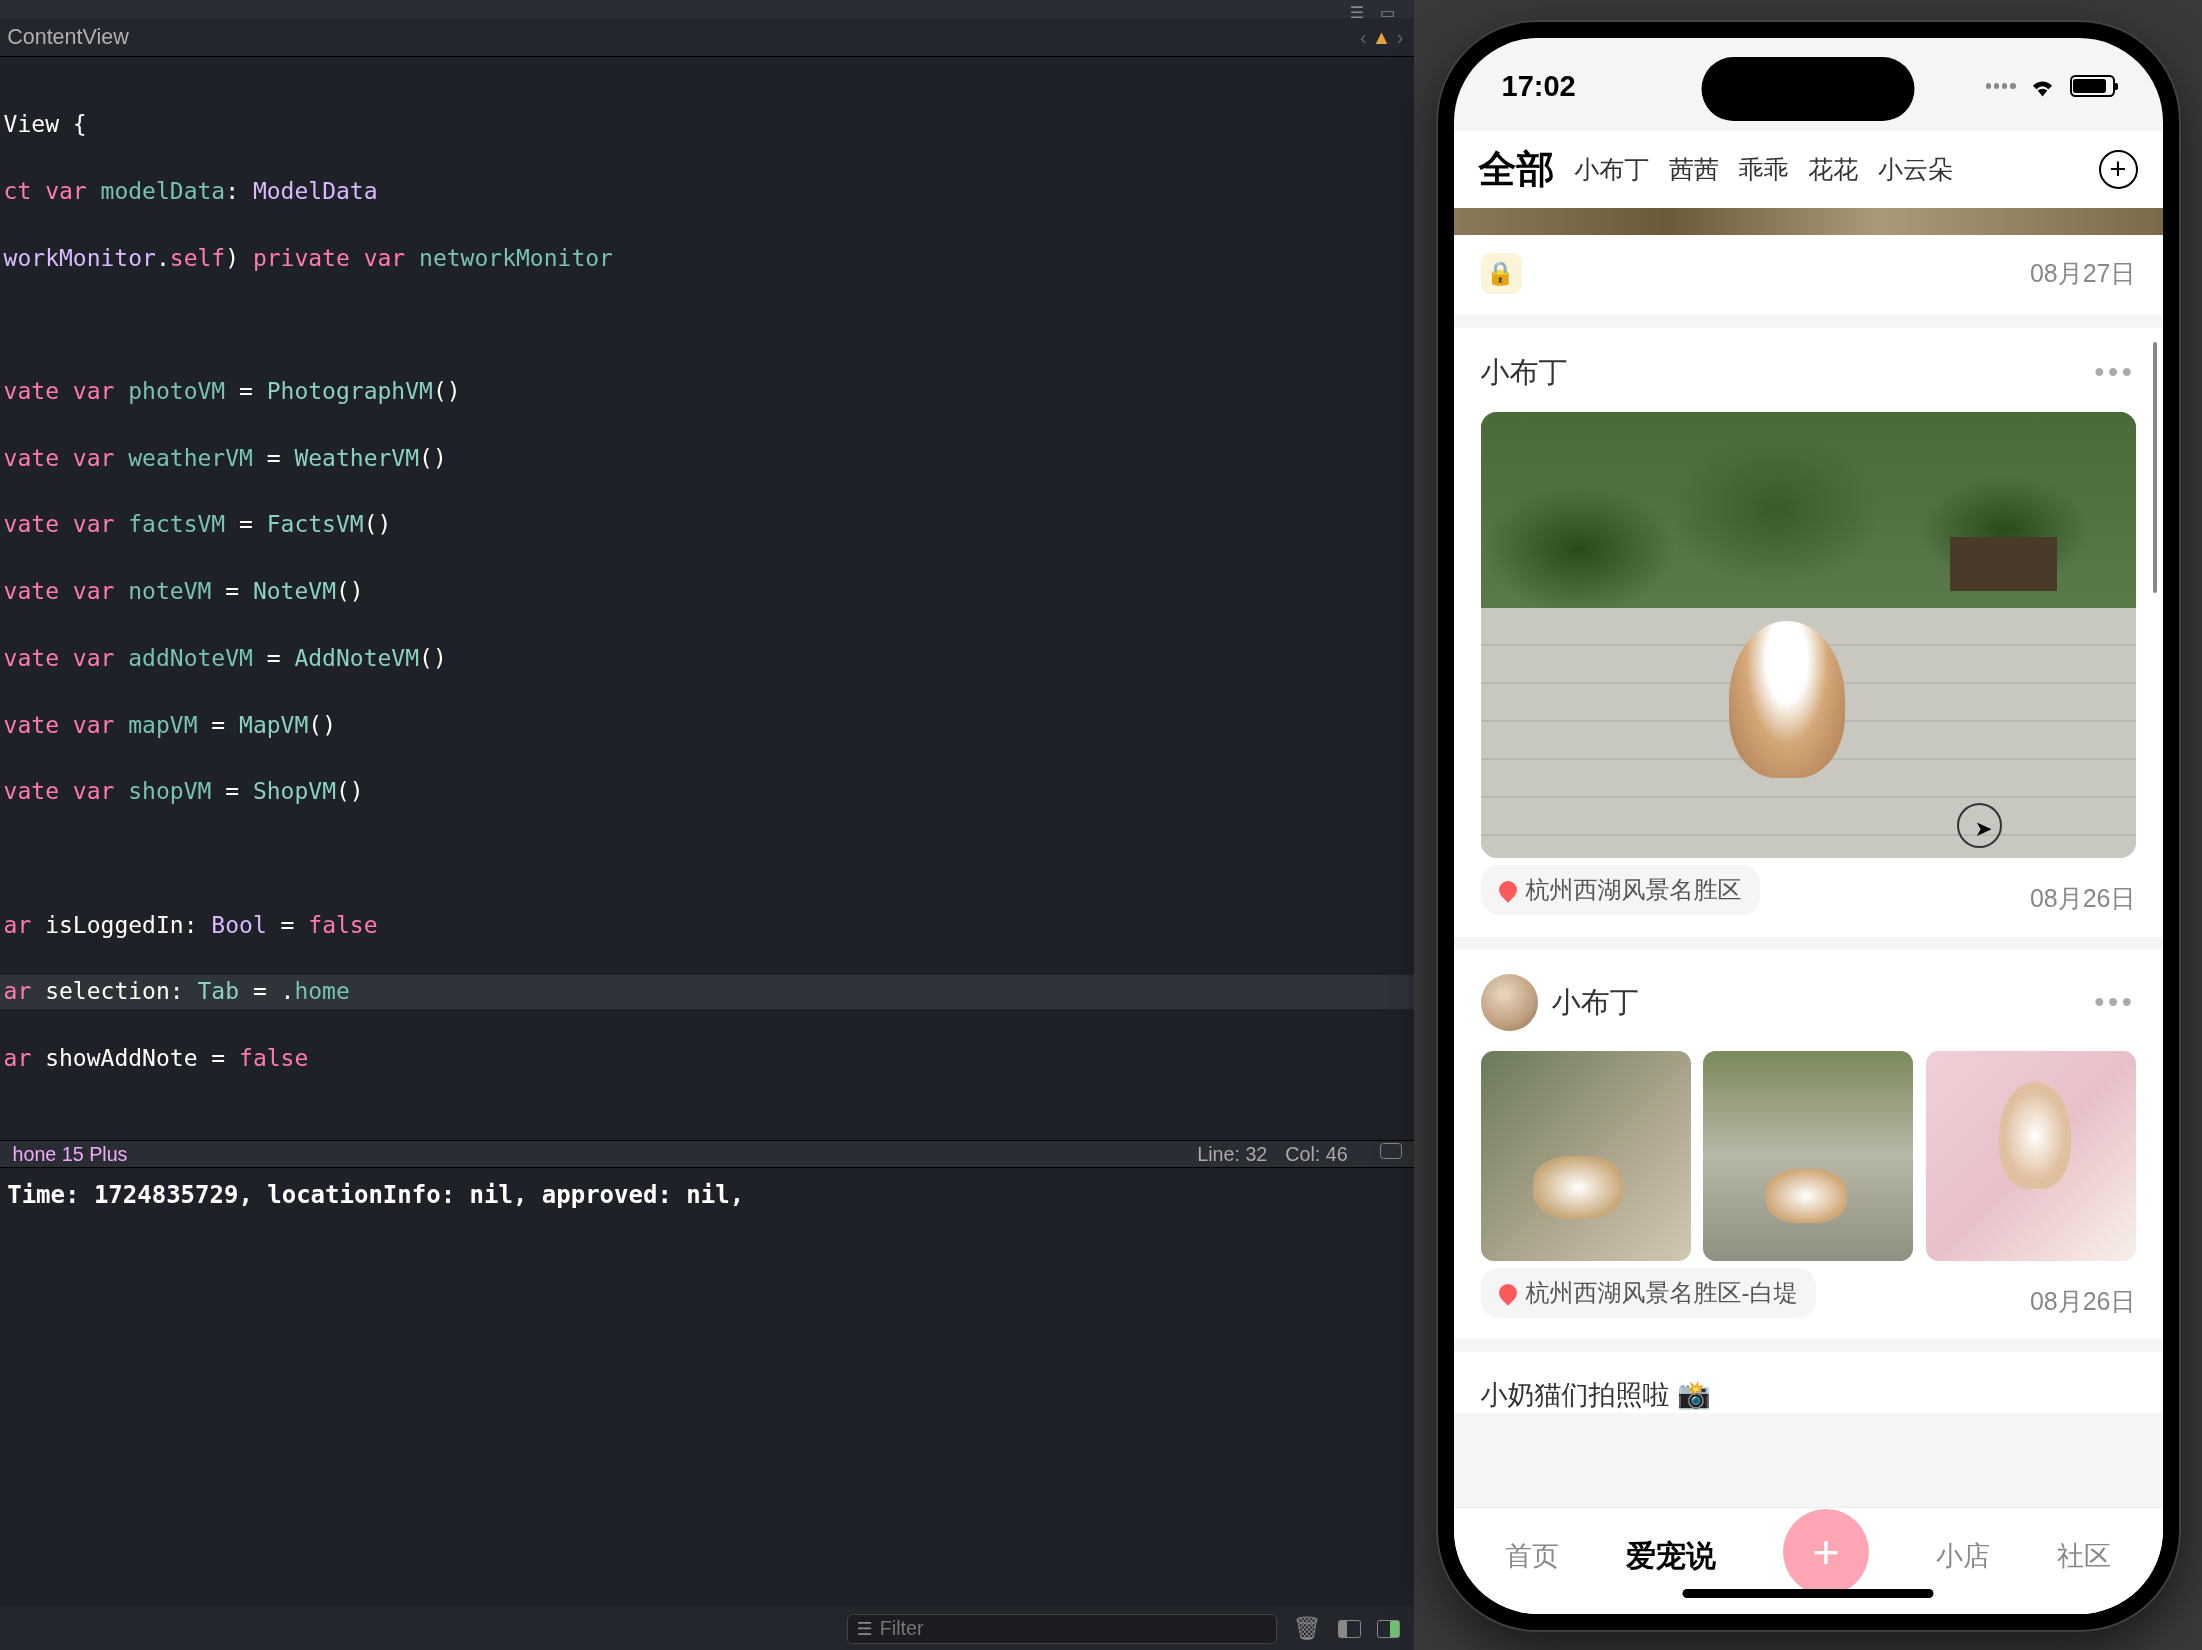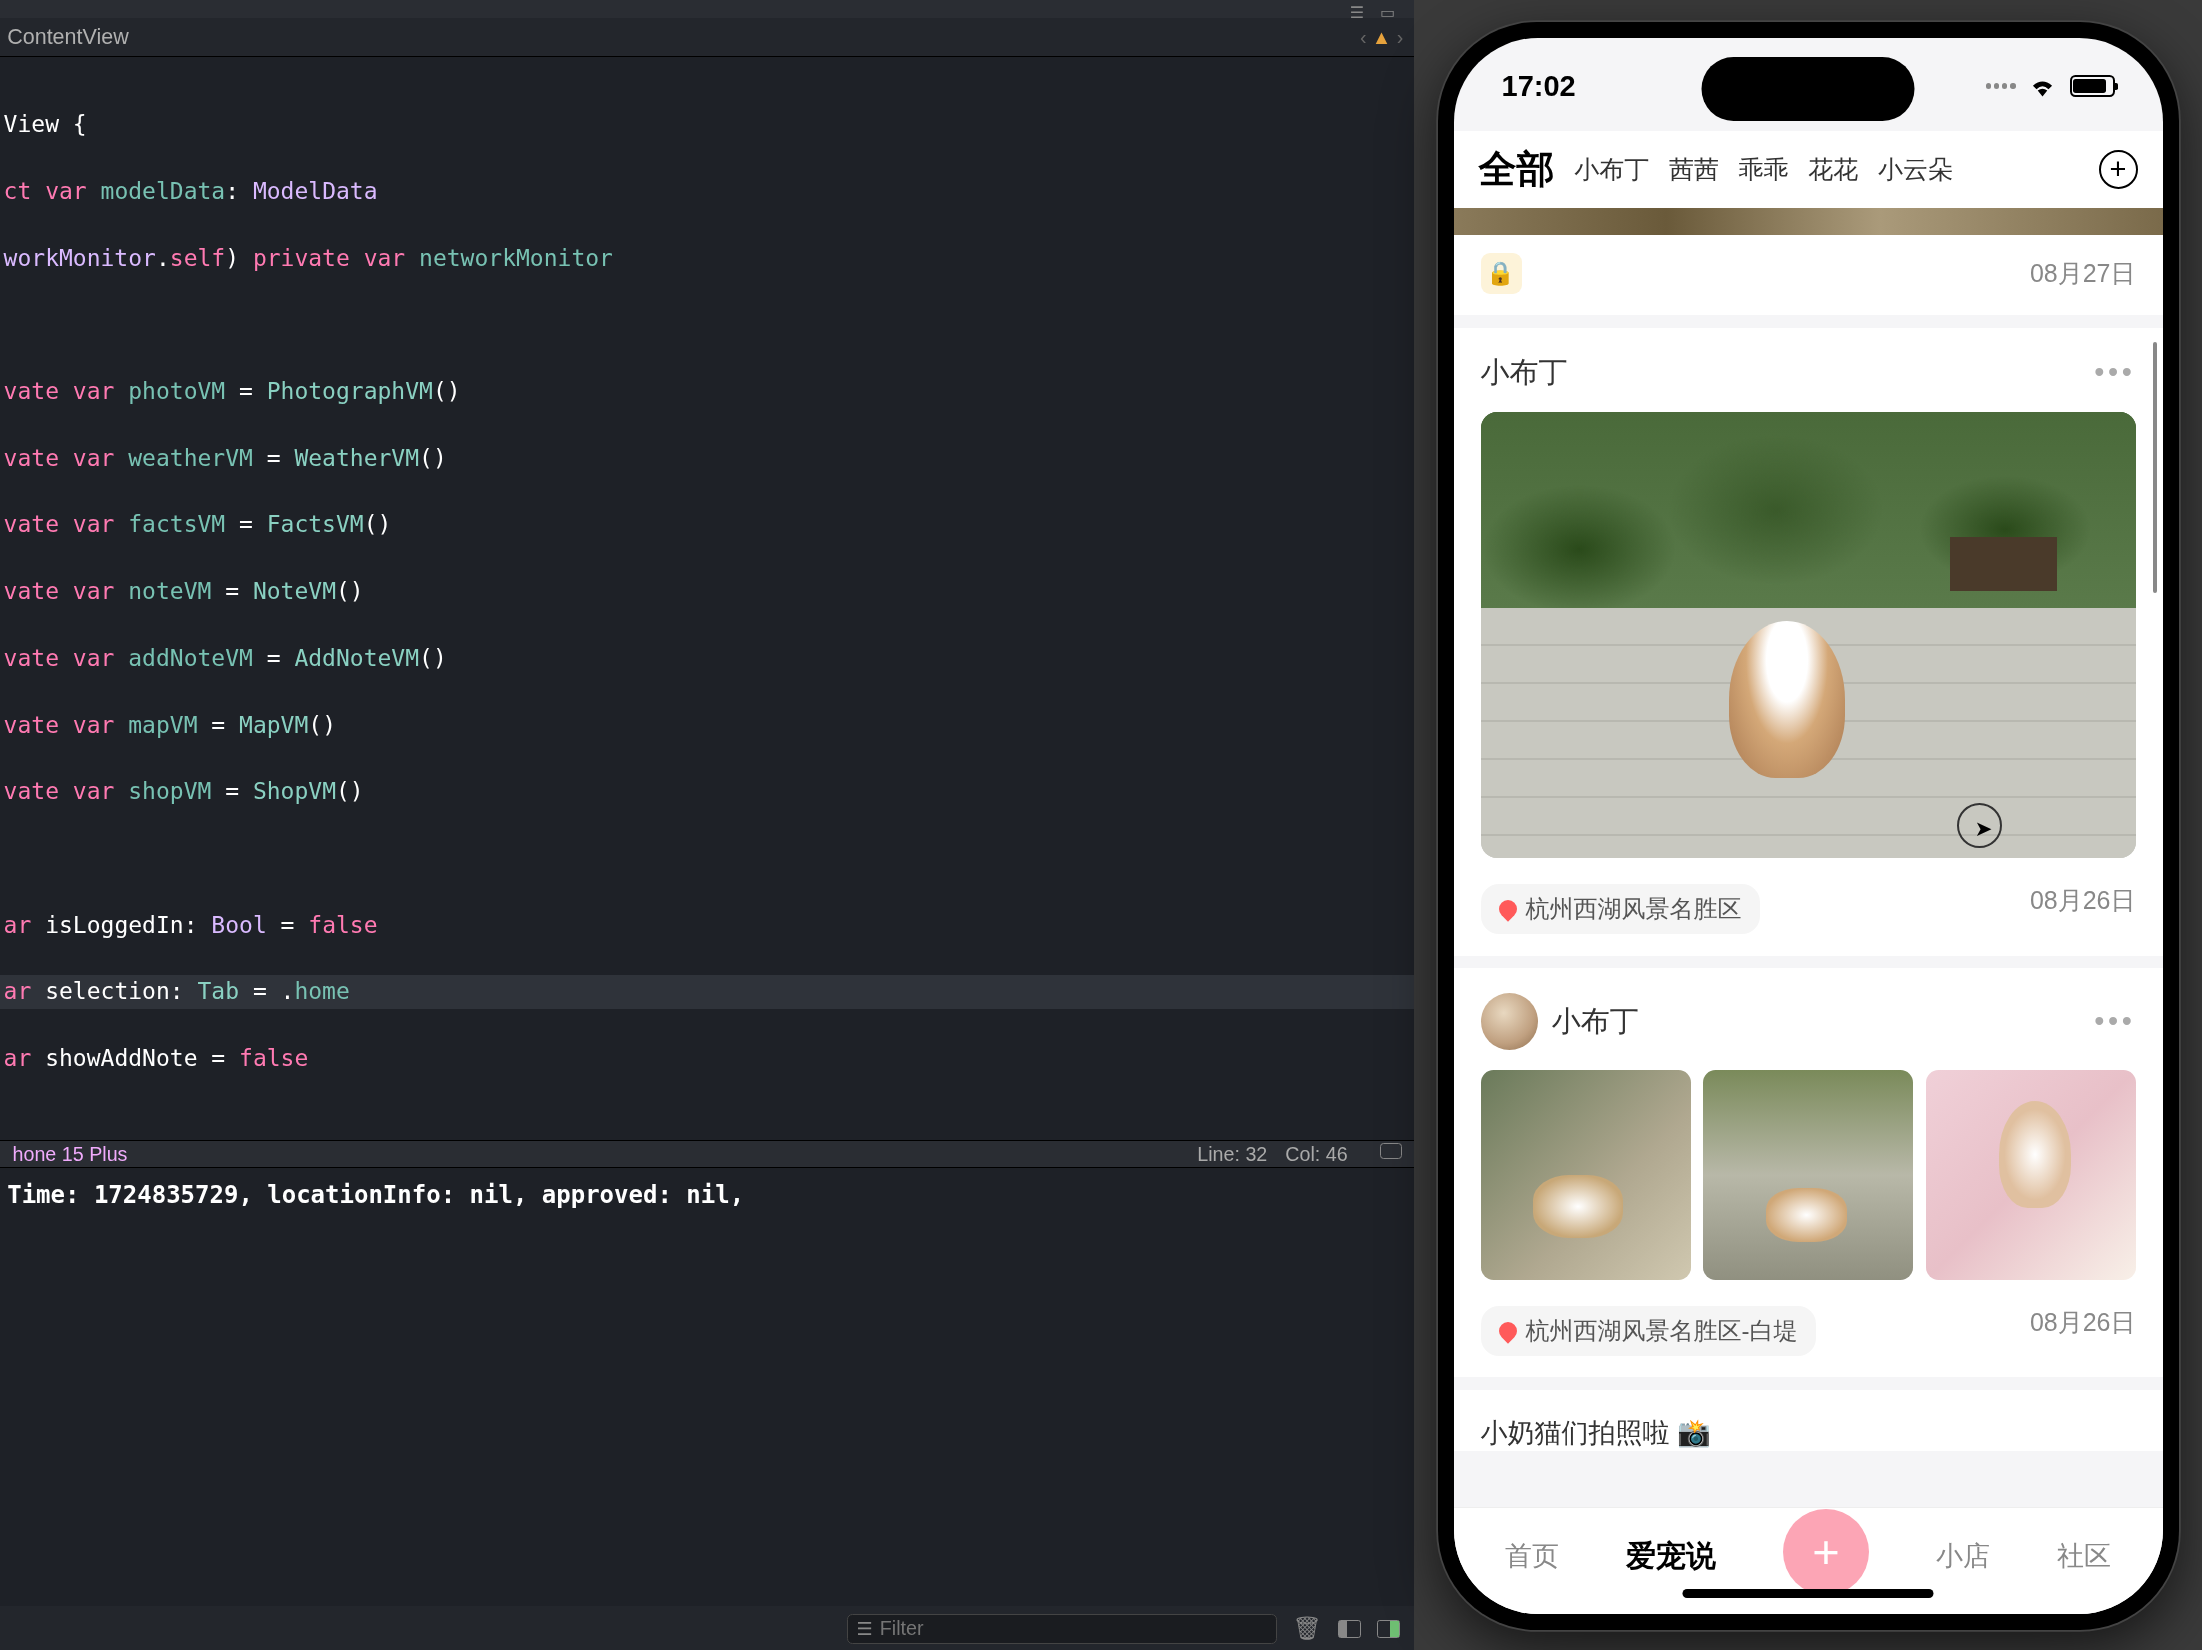--- a/index.html
+++ b/index.html
@@ -374,23 +374,23 @@
       position: absolute;
       bottom: 16px;
       right: 143px;
       font-size: 21.5px;
       color: #000;
       z-index: 21;
     }
     
     .location-row {
       display: flex;
-      align-items: flex-start;
+      align-items: flex-end;
       justify-content: space-between;
-      padding-top: 26px;
+      padding-top: 7px;
     }
     .location-chip {
       background: #f5f5f5;
       border-radius: 18px;
       padding: 9px 18px;
       display: flex;
       align-items: center;
       gap: 9px;
       font-size: 24px;
       color: #555;

